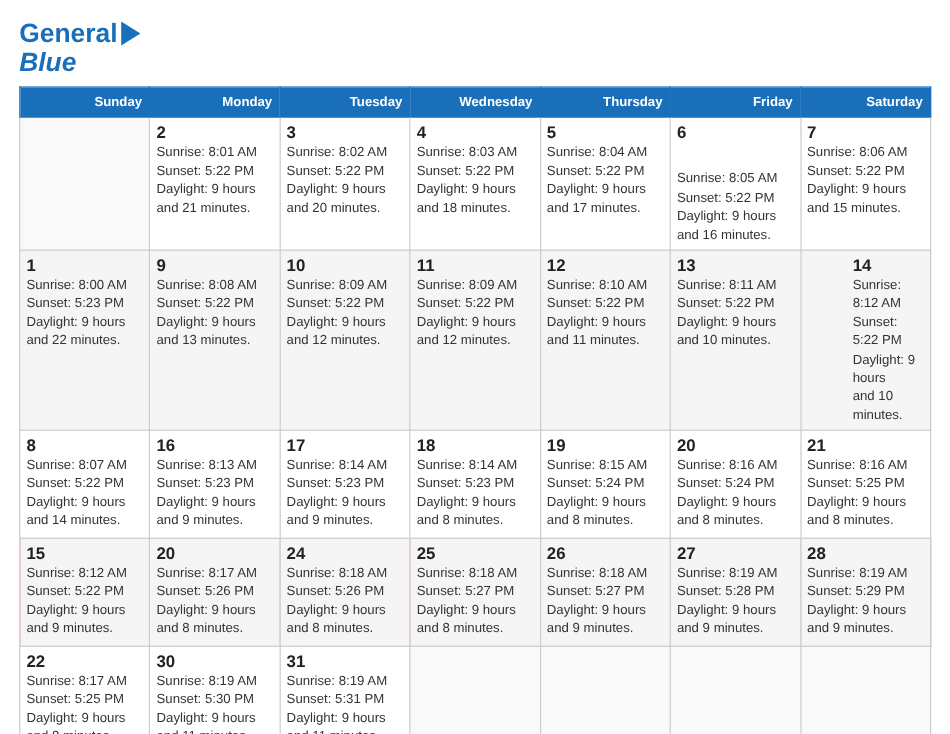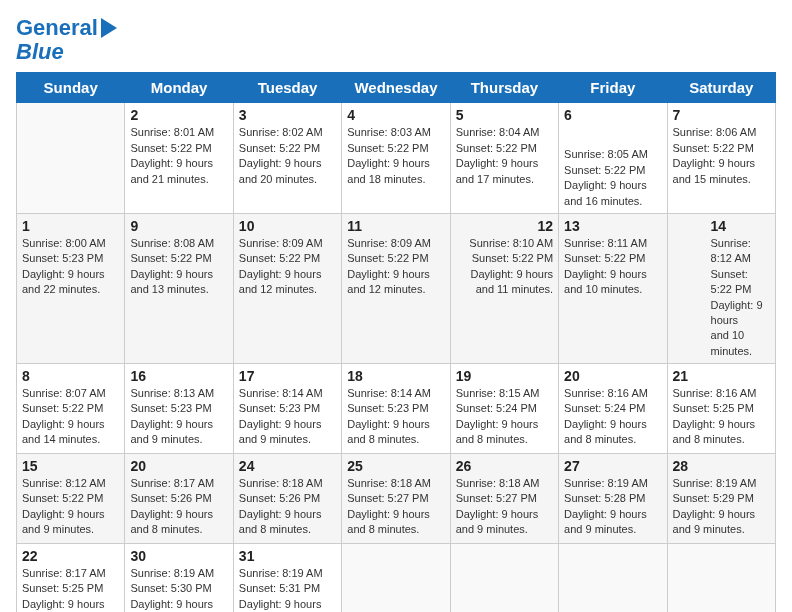--- a/index.html
+++ b/index.html
@@ -42,23 +42,23 @@
       color: #444;
     }
     .calendar {
       width: 100%;
       border-collapse: collapse;
       font-size: 11px;
     }
     .calendar th {
       background: #1a6fba;
       color: #fff;
-      text-align: center;
+      text-align: right;
       padding: 6px 6px;
-      font-size: 15px;
+      font-size: 11px;
       font-weight: bold;
       border: 1px solid #1a6fba;
     }
     .calendar td {
       border: 1px solid #ccc;
       vertical-align: top;
       padding: 4px 5px;
       width: 14.28%;
       height: 90px;
       background: #fff;
@@ -181,21 +181,21 @@
 Daylight: 9 hours
 and 12 minutes.</div>
         </td>
         <td style="background: rgb(245, 245, 245);">
           <span class="day-num">11</span>
           <div class="day-detail" style="white-space: pre-line;">Sunrise: 8:09 AM
 Sunset: 5:22 PM
 Daylight: 9 hours
 and 12 minutes.</div>
         </td>
-        <td style="background: rgb(245, 245, 245); text-align: right;">
+        <td style="background: rgb(245, 245, 245);">
           <span class="day-num">12</span>
           <div class="day-detail" style="white-space: pre-line;">Sunrise: 8:10 AM
 Sunset: 5:22 PM
 Daylight: 9 hours
 and 11 minutes.</div>
         </td>
         <td style="background: rgb(245, 245, 245);">
           <span class="day-num">13</span>
           <div class="day-detail" style="white-space: pre-line;">Sunrise: 8:11 AM
 Sunset: 5:22 PM

